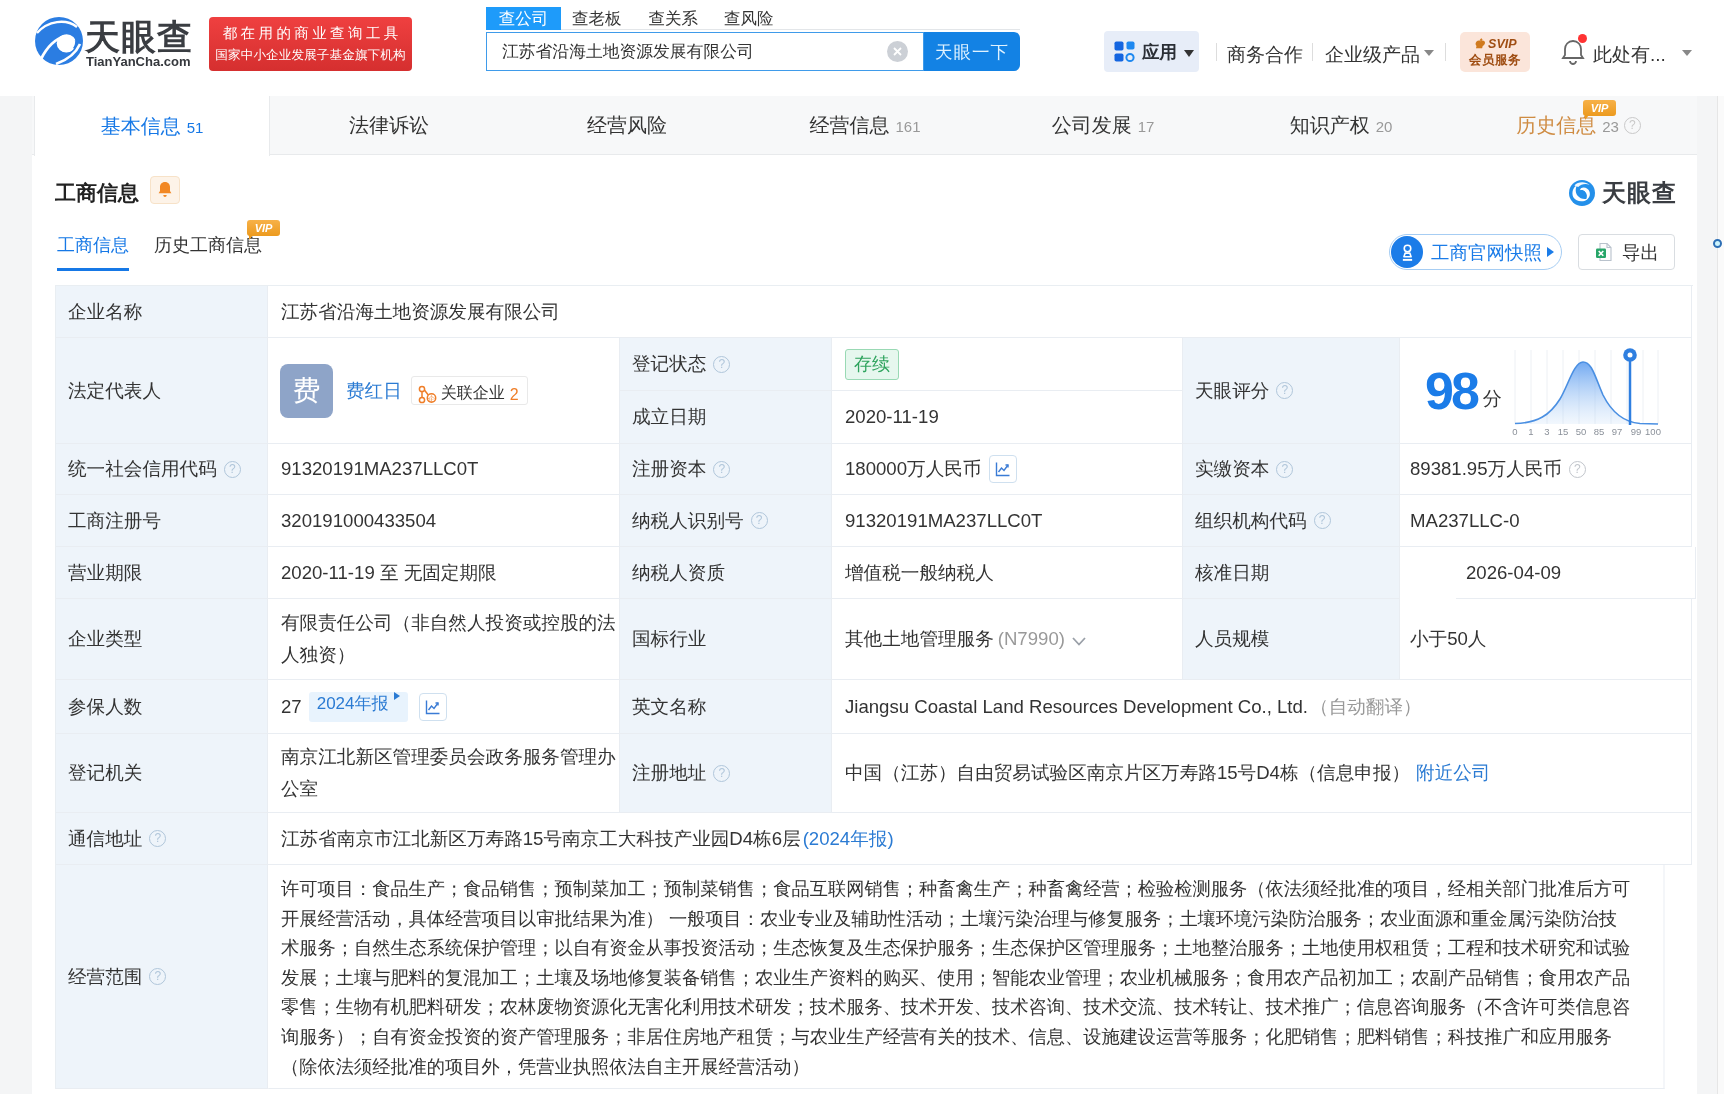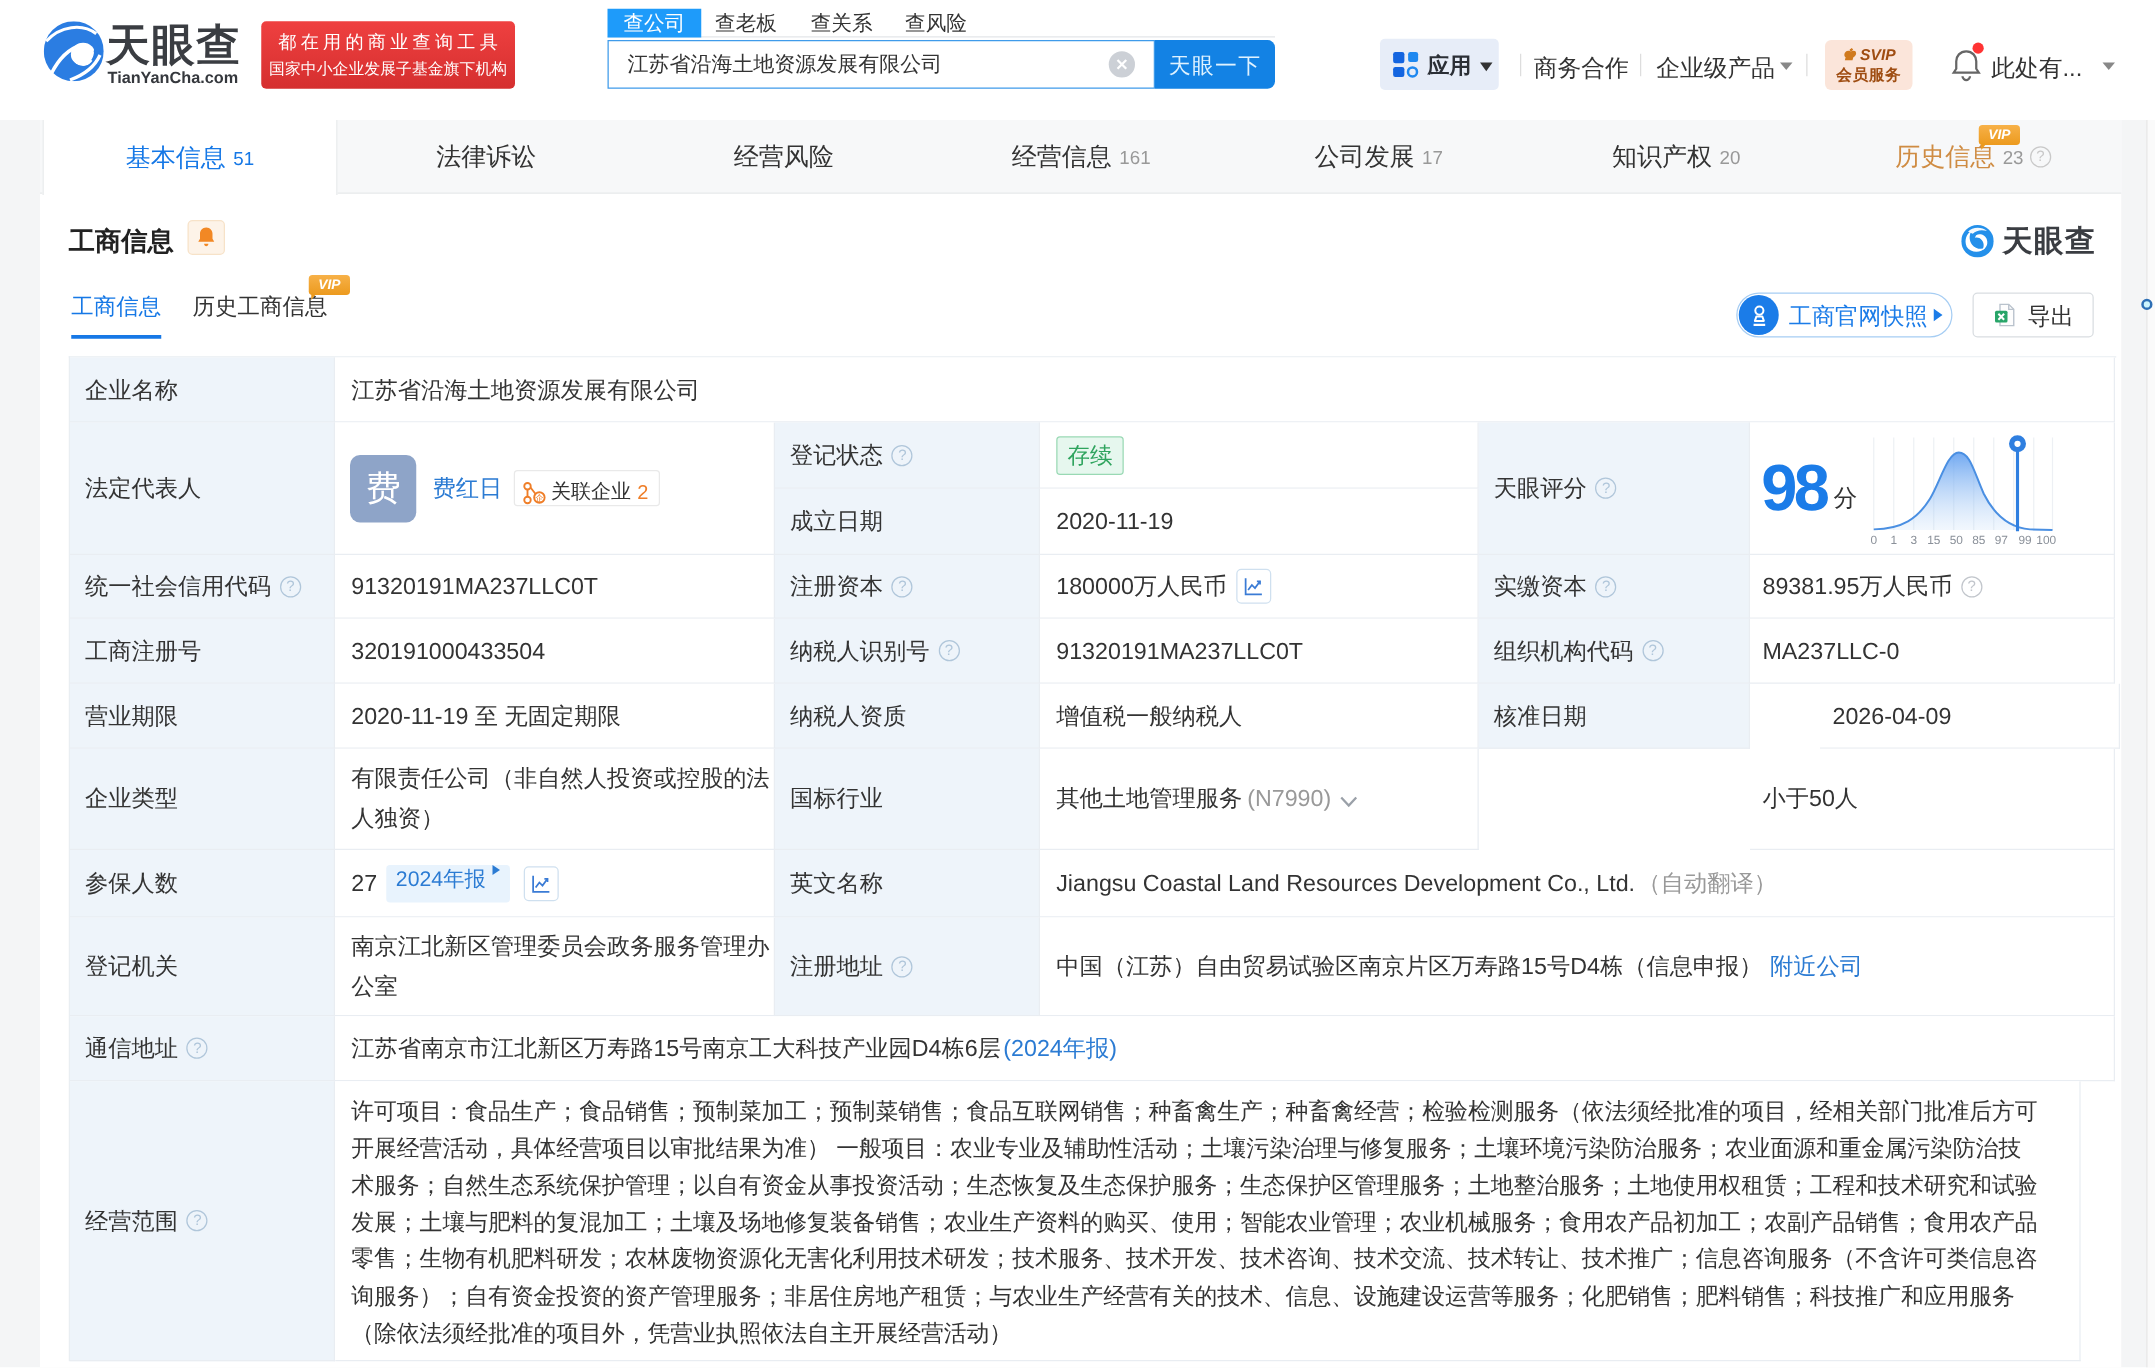--- a/index.html
+++ b/index.html
@@ -174,21 +174,21 @@
         <span style="font-size:16px;color:#ef7e28;margin-left:5px">2</span>
     </span>
   </div>
   <div class="cell lbl" style="left:564px;top:52px;width:212px;height:53px">登记状态<span class="qm">?</span></div>
   <div class="cell val" style="left:776px;top:52px;width:351px;height:53px">
     <span style="width:54px;height:31px;background:#e6f7ee;border:1px solid #99d9b4;border-radius:3px;color:#2fa45e;font-size:18px;display:inline-flex;align-items:center;justify-content:center">存续</span>
   </div>
   <div class="cell lbl" style="left:564px;top:105px;width:212px;height:53px">成立日期</div>
   <div class="cell val" style="left:776px;top:105px;width:351px;height:53px">2020-11-19</div>
   <div class="cell lbl" style="left:1127px;top:52px;width:217px;height:106px">天眼评分<span class="qm">?</span></div>
-  <div class="cell val" style="left:1344px;top:52px;width:292px;height:106px;padding-left:9px">
+  <div class="cell val" style="left:1344px;top:52px;width:292px;height:106px;padding-left:25px">
     <span style="font-size:52px;font-weight:bold;color:#1b7ce8;letter-spacing:-3px">98</span>
       <span style="font-size:19px;color:#333;margin-left:6px;margin-top:16px">分</span>
     <svg width="152" height="93" viewBox="0 0 152 93" style="margin-left:8px;margin-top:1px">
       <defs>
           <linearGradient id="bg1" x1="0" y1="0" x2="0" y2="1">
             <stop offset="0" stop-color="#619ff0" stop-opacity="0.9"></stop>
             <stop offset="1" stop-color="#bcd8f7" stop-opacity="0.2"></stop>
           </linearGradient>
         </defs>
       <g stroke="#edf0f4" stroke-width="1">
@@ -243,20 +243,21 @@
   <div class="cell val" style="left:1400px;top:261px;width:240px;height:52px;padding-left:10px">2026-04-09</div>
 
   <div class="cell lbl" style="left:0;top:313px;width:212px;height:81px">企业类型</div>
   <div class="cell val" style="left:212px;top:313px;width:352px;height:81px;line-height:32px">有限责任公司（非自然人投资或控股的法人独资）</div>
   <div class="cell lbl" style="left:564px;top:313px;width:212px;height:81px">国标行业</div>
   <div class="cell val" style="left:776px;top:313px;width:351px;height:81px">其他土地管理服务<span class="gray" style="margin-left:4px">(N7990)</span>
     <svg width="14" height="9" viewBox="0 0 14 9" style="margin-left:7px;margin-top:4px">
         <path d="M1 1 L7 7.5 L13 1" stroke="#9aa0a8" stroke-width="1.8" fill="none"></path>
       </svg>
   </div>
+  <div class="cell lbl" style="left:1127px;top:313px;width:217px;height:81px">人员规模</div>
   <div class="cell val" style="left:1344px;top:313px;width:292px;height:81px;padding-left:10px">小于50人</div>
 
   <div class="cell lbl" style="left:0;top:394px;width:212px;height:54px">参保人数</div>
   <div class="cell val" style="left:212px;top:394px;width:352px;height:54px">27
     <span style="height:30px;background:#e8f3fd;border-radius:3px;color:#2b7bd3;font-size:17px;display:inline-flex;margin-left:7px;padding:0 8px">2024年报<span style="width:0;height:0;border-top:4.5px solid transparent;border-bottom:4.5px solid transparent;border-left:6px solid #2b7bd3;margin-left:5px"></span></span>
     <span style="width:28px;height:28px;border:1px solid #cfe0ef;border-radius:4px;margin-left:11px;display:inline-flex;align-items:center;justify-content:center">
       <svg width="16" height="16" viewBox="0 0 16 16">
           <path d="M1.5 1.5 L1.5 14.5 L14.5 14.5" stroke="#3a7bd5" stroke-width="1.4" fill="none"></path>
           <path d="M3.5 11 L6.5 7 L9 9.5 L13 4" stroke="#3a7bd5" stroke-width="1.4" fill="none"></path>
           <path d="M10.5 4 L13 4 L13 6.5" stroke="#3a7bd5" stroke-width="1.4" fill="none"></path>

